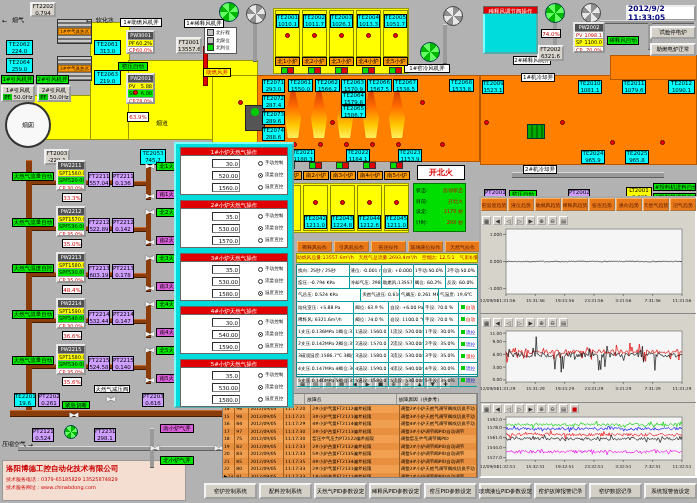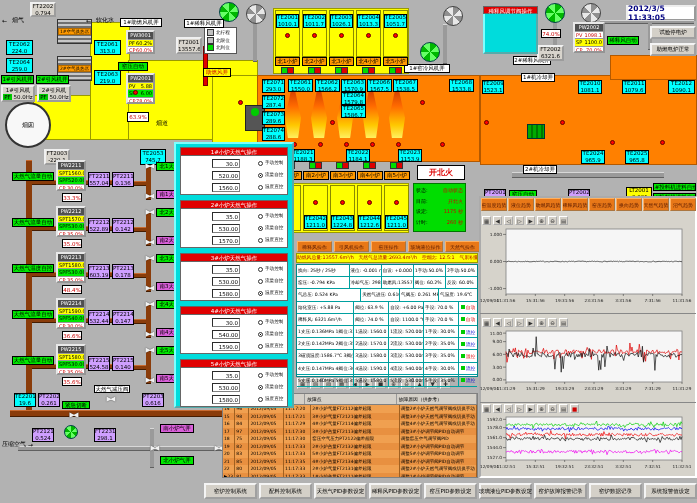--- a/index.html
+++ b/index.html
@@ -77,21 +77,26 @@
   .legend div:last-child i{background:#00dd00}
   .indic{display:flex;gap:1px;background:#333;padding:1px;justify-content:center}
   .indic i{width:5px;height:5px}
   .indic .gi{background:#0d0}.indic .ri{background:#d00}
   svg text{font-family:"DejaVu Sans",sans-serif}
 </style>
 </head>
 <body>
 
 <div id="screen">
-  <div class="a datebox" style="left:626px;top:5px;width:70px;height:16px">2012/3/5 11:33:05</div>
+  <div class="a datebox" style="left:626px;top:5px;width:70px;height:16px">2012/9/2 11:33:05</div>
+  <div class="a company" style="left:2px;top:460px;width:184px;height:41px">
+    <div class="cn">洛阳博德工控自动化技术有限公司</div>
+    <div>技术服务电话：0379-65185829  13525874829</div>
+    <div>技术服务网址：www.chinabdong.com</div>
+  </div>
 <div class="a yel0" style="left: 90px; top: 22px; width: 40px; height: 118px;"></div>
     <div class="a yel0" style="left: 33px; top: 95px; width: 58px; height: 45px;"></div>
     <div class="a yel0" style="left: 128px; top: 60px; width: 130px; height: 80px;"></div>
     <div class="a yel0" style="left: 212px; top: 75px; width: 46px; height: 85px;"></div>
     <div class="a yel0" style="left: 273px; top: 8px; width: 136px; height: 66px;"></div>
     <div class="a yel0" style="left: 275px; top: 183px; width: 134px; height: 50px;"></div>
     <div class="a org0" style="left: 257px; top: 75px; width: 223px; height: 87px;"></div>
     <div class="a org0" style="left: 480px; top: 75px; width: 217px; height: 90px;"></div>
     <div class="a org0" style="left: 610px; top: 55px; width: 87px; height: 25px;"></div>
     <div class="a pipeG" style="left: 253px; top: 20px; width: 4px; height: 42px;"></div>

